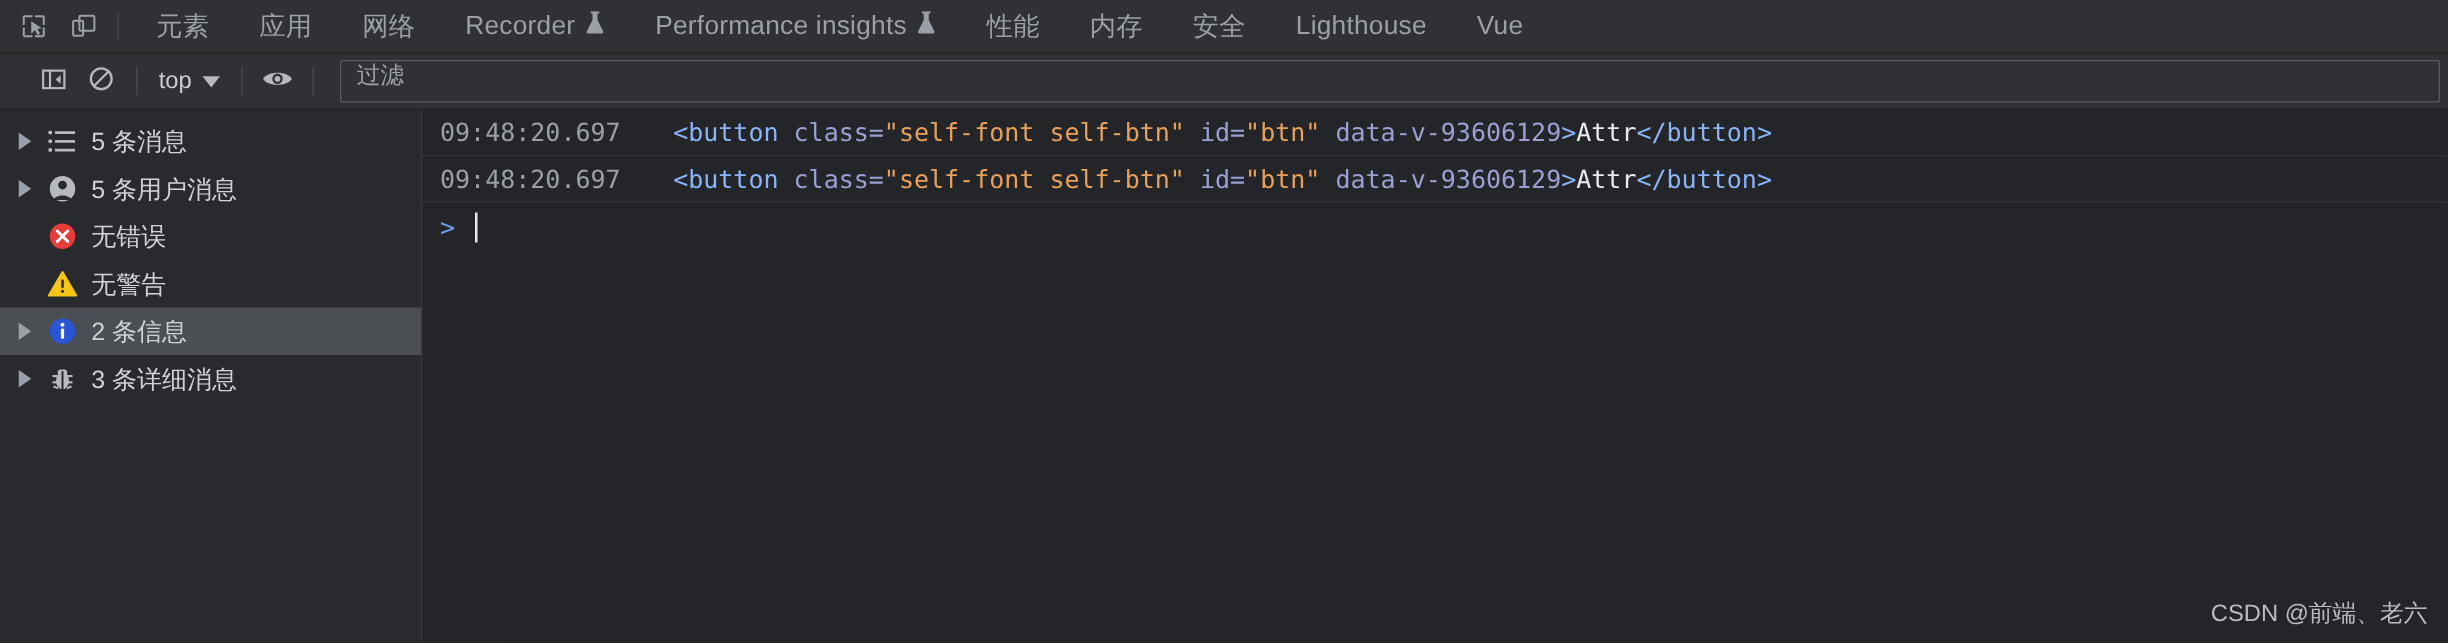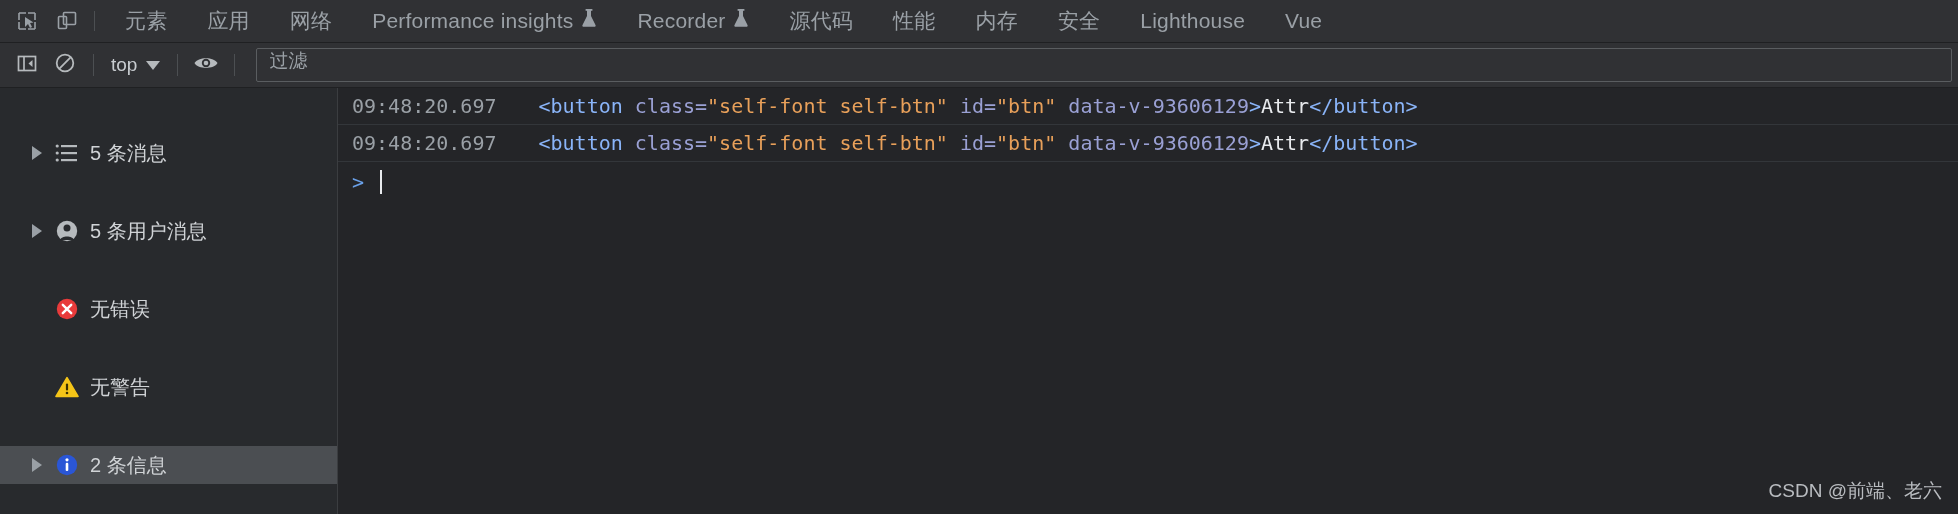--- a/index.html
+++ b/index.html
@@ -79,21 +79,21 @@
   .tab .flask { display: block; }
 
   
   .toolbar {
     height: 44px;
     min-height: 44px;
     background: #303134;
     display: flex;
     align-items: center;
     border-bottom: 1px solid #1f2022;
-    padding-left: 8px;
+    padding-left: 24px;
     gap: 0px;
   }
   .tl-btn {
     width: 38px;
     height: 34px;
     display: flex;
     align-items: center;
     justify-content: center;
     border-radius: 3px;
   }
@@ -154,26 +154,25 @@
     min-width: 338px;
     background: #282a2d;
     border-right: 1px solid #3b3d40;
     padding-top: 6px;
     box-sizing: border-box;
   }
   .side-item {
     height: 38px;
     display: flex;
     align-items: center;
-    padding-left: 24px;
+    padding-left: 7px;
     box-sizing: border-box;
     gap: 0;
     font-size: 20px;
     color: #d0d3d6;
-    margin-top: 40px;
   }
   .side-item.selected { background: #4b4e52; }
   .twisty {
     width: 26px;
     display: flex;
     align-items: center;
     justify-content: center;
     flex: 0 0 26px;
   }
   .twisty i {
@@ -283,39 +282,36 @@
       <div class="tab">
         <span>元素</span>
       </div>
       <div class="tab">
         <span>应用</span>
       </div>
       <div class="tab">
         <span>网络</span>
       </div>
       <div class="tab">
+        <span>Recorder</span>
+        <span class="flask">
+          <svg width="16" height="19" viewBox="0 0 16 19">
+            <path d="M6 1 h4 v6 l4.5 9 a1.2 1.2 0 0 1 -1.1 1.8 h-10.8 a1.2 1.2 0 0 1 -1.1 -1.8 l4.5 -9 z" fill="#9aa0a6"></path>
+            <rect x="4.6" y="0" width="6.8" height="1.8" fill="#9aa0a6"></rect>
+          </svg>
+        </span>
+      </div>
+      <div class="tab">
         <span>Performance insights</span>
         <span class="flask">
           <svg width="16" height="19" viewBox="0 0 16 19">
             <path d="M6 1 h4 v6 l4.5 9 a1.2 1.2 0 0 1 -1.1 1.8 h-10.8 a1.2 1.2 0 0 1 -1.1 -1.8 l4.5 -9 z" fill="#9aa0a6"></path>
             <rect x="4.6" y="0" width="6.8" height="1.8" fill="#9aa0a6"></rect>
           </svg>
         </span>
-      </div>
-      <div class="tab">
-        <span>Recorder</span>
-        <span class="flask">
-          <svg width="16" height="19" viewBox="0 0 16 19">
-            <path d="M6 1 h4 v6 l4.5 9 a1.2 1.2 0 0 1 -1.1 1.8 h-10.8 a1.2 1.2 0 0 1 -1.1 -1.8 l4.5 -9 z" fill="#9aa0a6"></path>
-            <rect x="4.6" y="0" width="6.8" height="1.8" fill="#9aa0a6"></rect>
-          </svg>
-        </span>
-      </div>
-      <div class="tab">
-        <span>源代码</span>
       </div>
       <div class="tab">
         <span>性能</span>
       </div>
       <div class="tab">
         <span>内存</span>
       </div>
       <div class="tab">
         <span>安全</span>
       </div>

